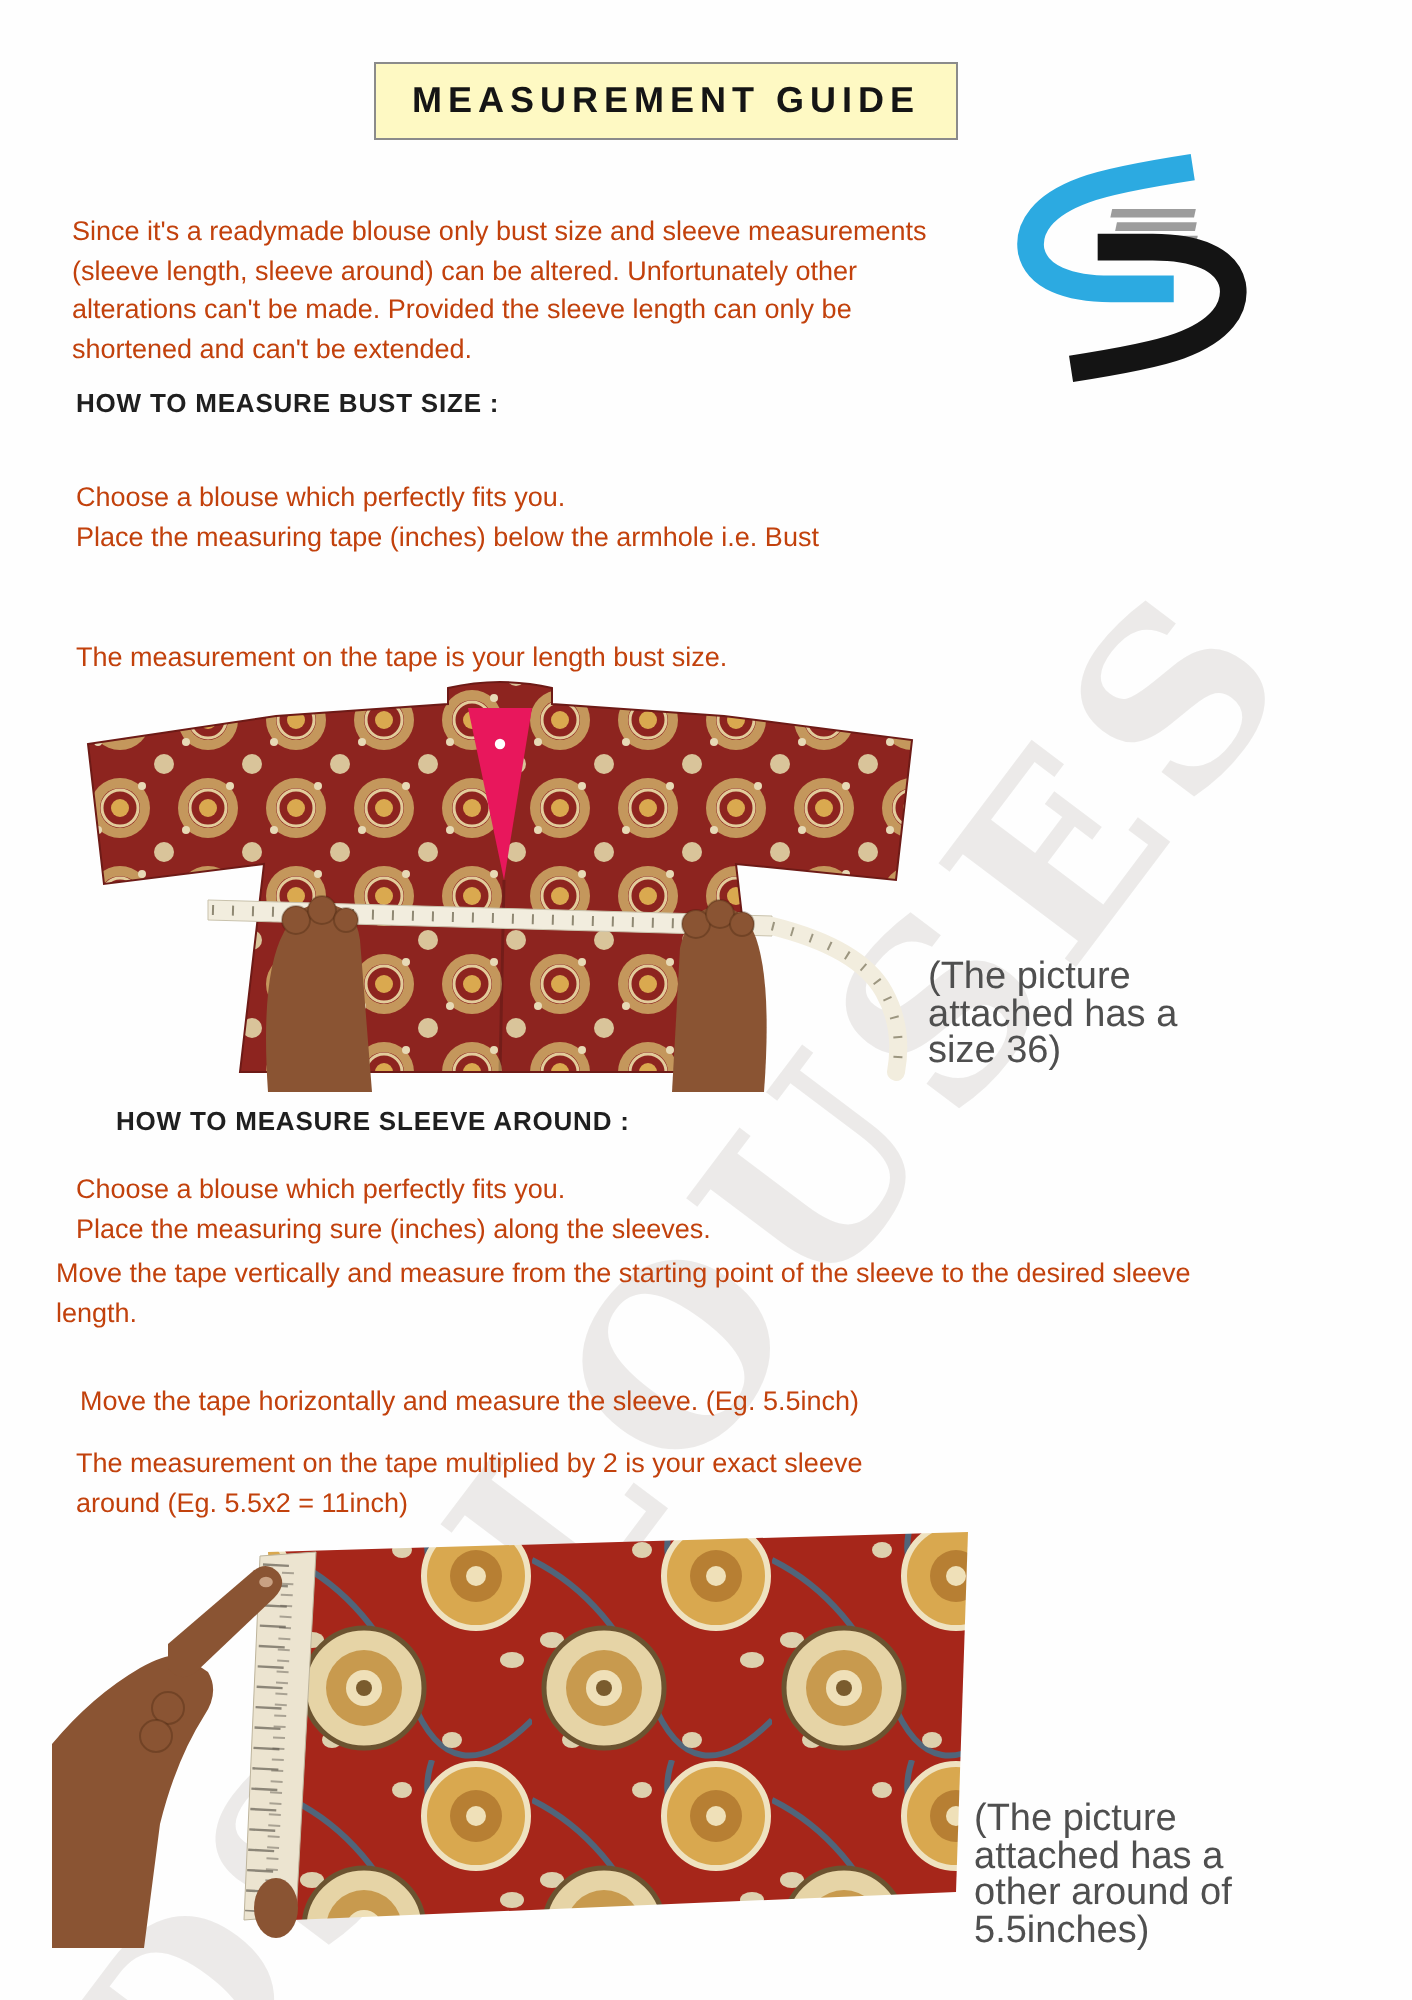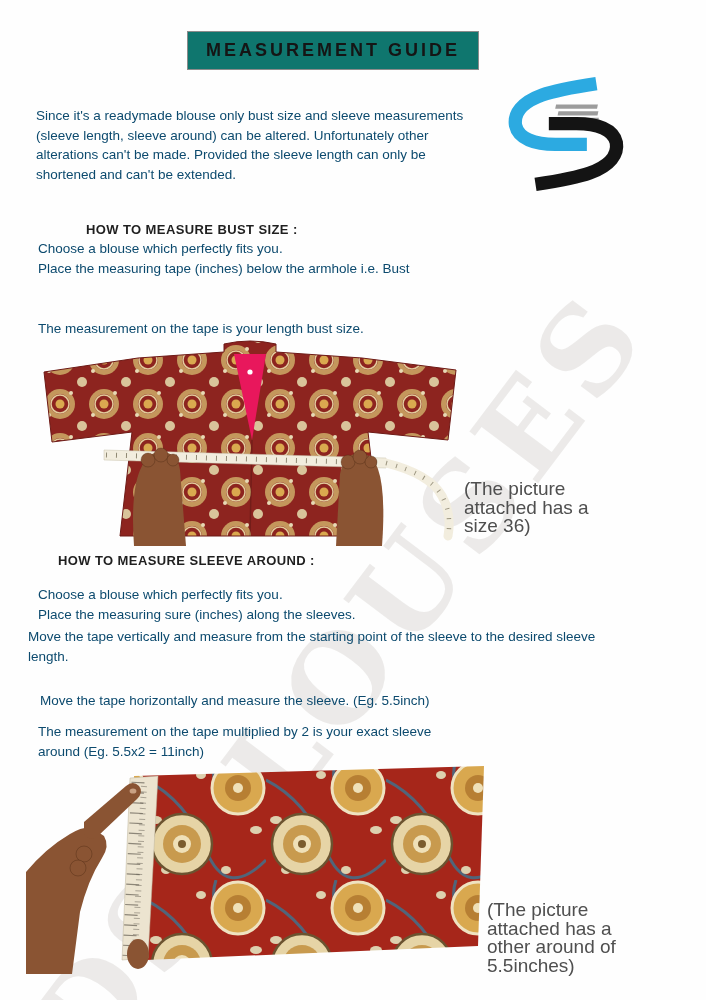--- a/index.html
+++ b/index.html
@@ -6,29 +6,29 @@
   #page{position:relative;width:706px;height:1000px;background:#fefefe;overflow:hidden;
         font-family:"Liberation Sans", sans-serif;color:#555555;}
   .abs{position:absolute;}
   
   #watermark{left:6px;top:1005px;transform:rotate(-53deg);transform-origin:0 0;
              font-family:"DejaVu Serif", serif;font-size:118px;font-weight:bold;
              letter-spacing:10px;color:#8a8078;opacity:0.15;white-space:nowrap;z-index:0;
              pointer-events:none;}
   .layer{z-index:1;}
   
-  #title-box{left:187px;top:31px;width:292px;height:39px;background:#0f766e;
+  #title-box{left:187px;top:31px;width:292px;height:39px;background:#fef9c3;
              display:flex;align-items:center;justify-content:center;
              box-shadow:inset 0 0 0 1px #8b8b8b;}
   #title-box span{font-size:18px;font-weight:bold;letter-spacing:3px;color:#151515;}
   
-  .body-txt{font-size:13.5px;line-height:19.5px;color:#0c4a6e;}
+  .body-txt{font-size:13.5px;line-height:19.5px;color:#c2410c;}
   .heading{font-size:13px;font-weight:bold;letter-spacing:0.4px;color:#1f1f1f;}
   #intro{left:36px;top:106px;width:452px;}
-  #bust-heading{left:38px;top:222px;margin-left:48px;}
+  #bust-heading{left:38px;top:194px;}
   #bust-steps-12{left:38px;top:239px;width:460px;}
   #bust-step-3{left:38px;top:281px;width:432px;}
   #bust-step-4{left:38px;top:319px;width:460px;}
   #fig1{left:38px;top:338px;width:424px;height:212px;}
   #cap1{left:464px;top:480px;width:158px;}
   #sleeve-heading{left:38px;top:553px;padding-left:20px;}
   #sleeve-steps-12{left:38px;top:585px;width:480px;}
   #sleeve-step-3{left:28px;top:627px;width:600px;}
   #sleeve-step-4{left:40px;top:668px;width:480px;}
   #sleeve-step-5{left:40px;top:691px;width:520px;}

